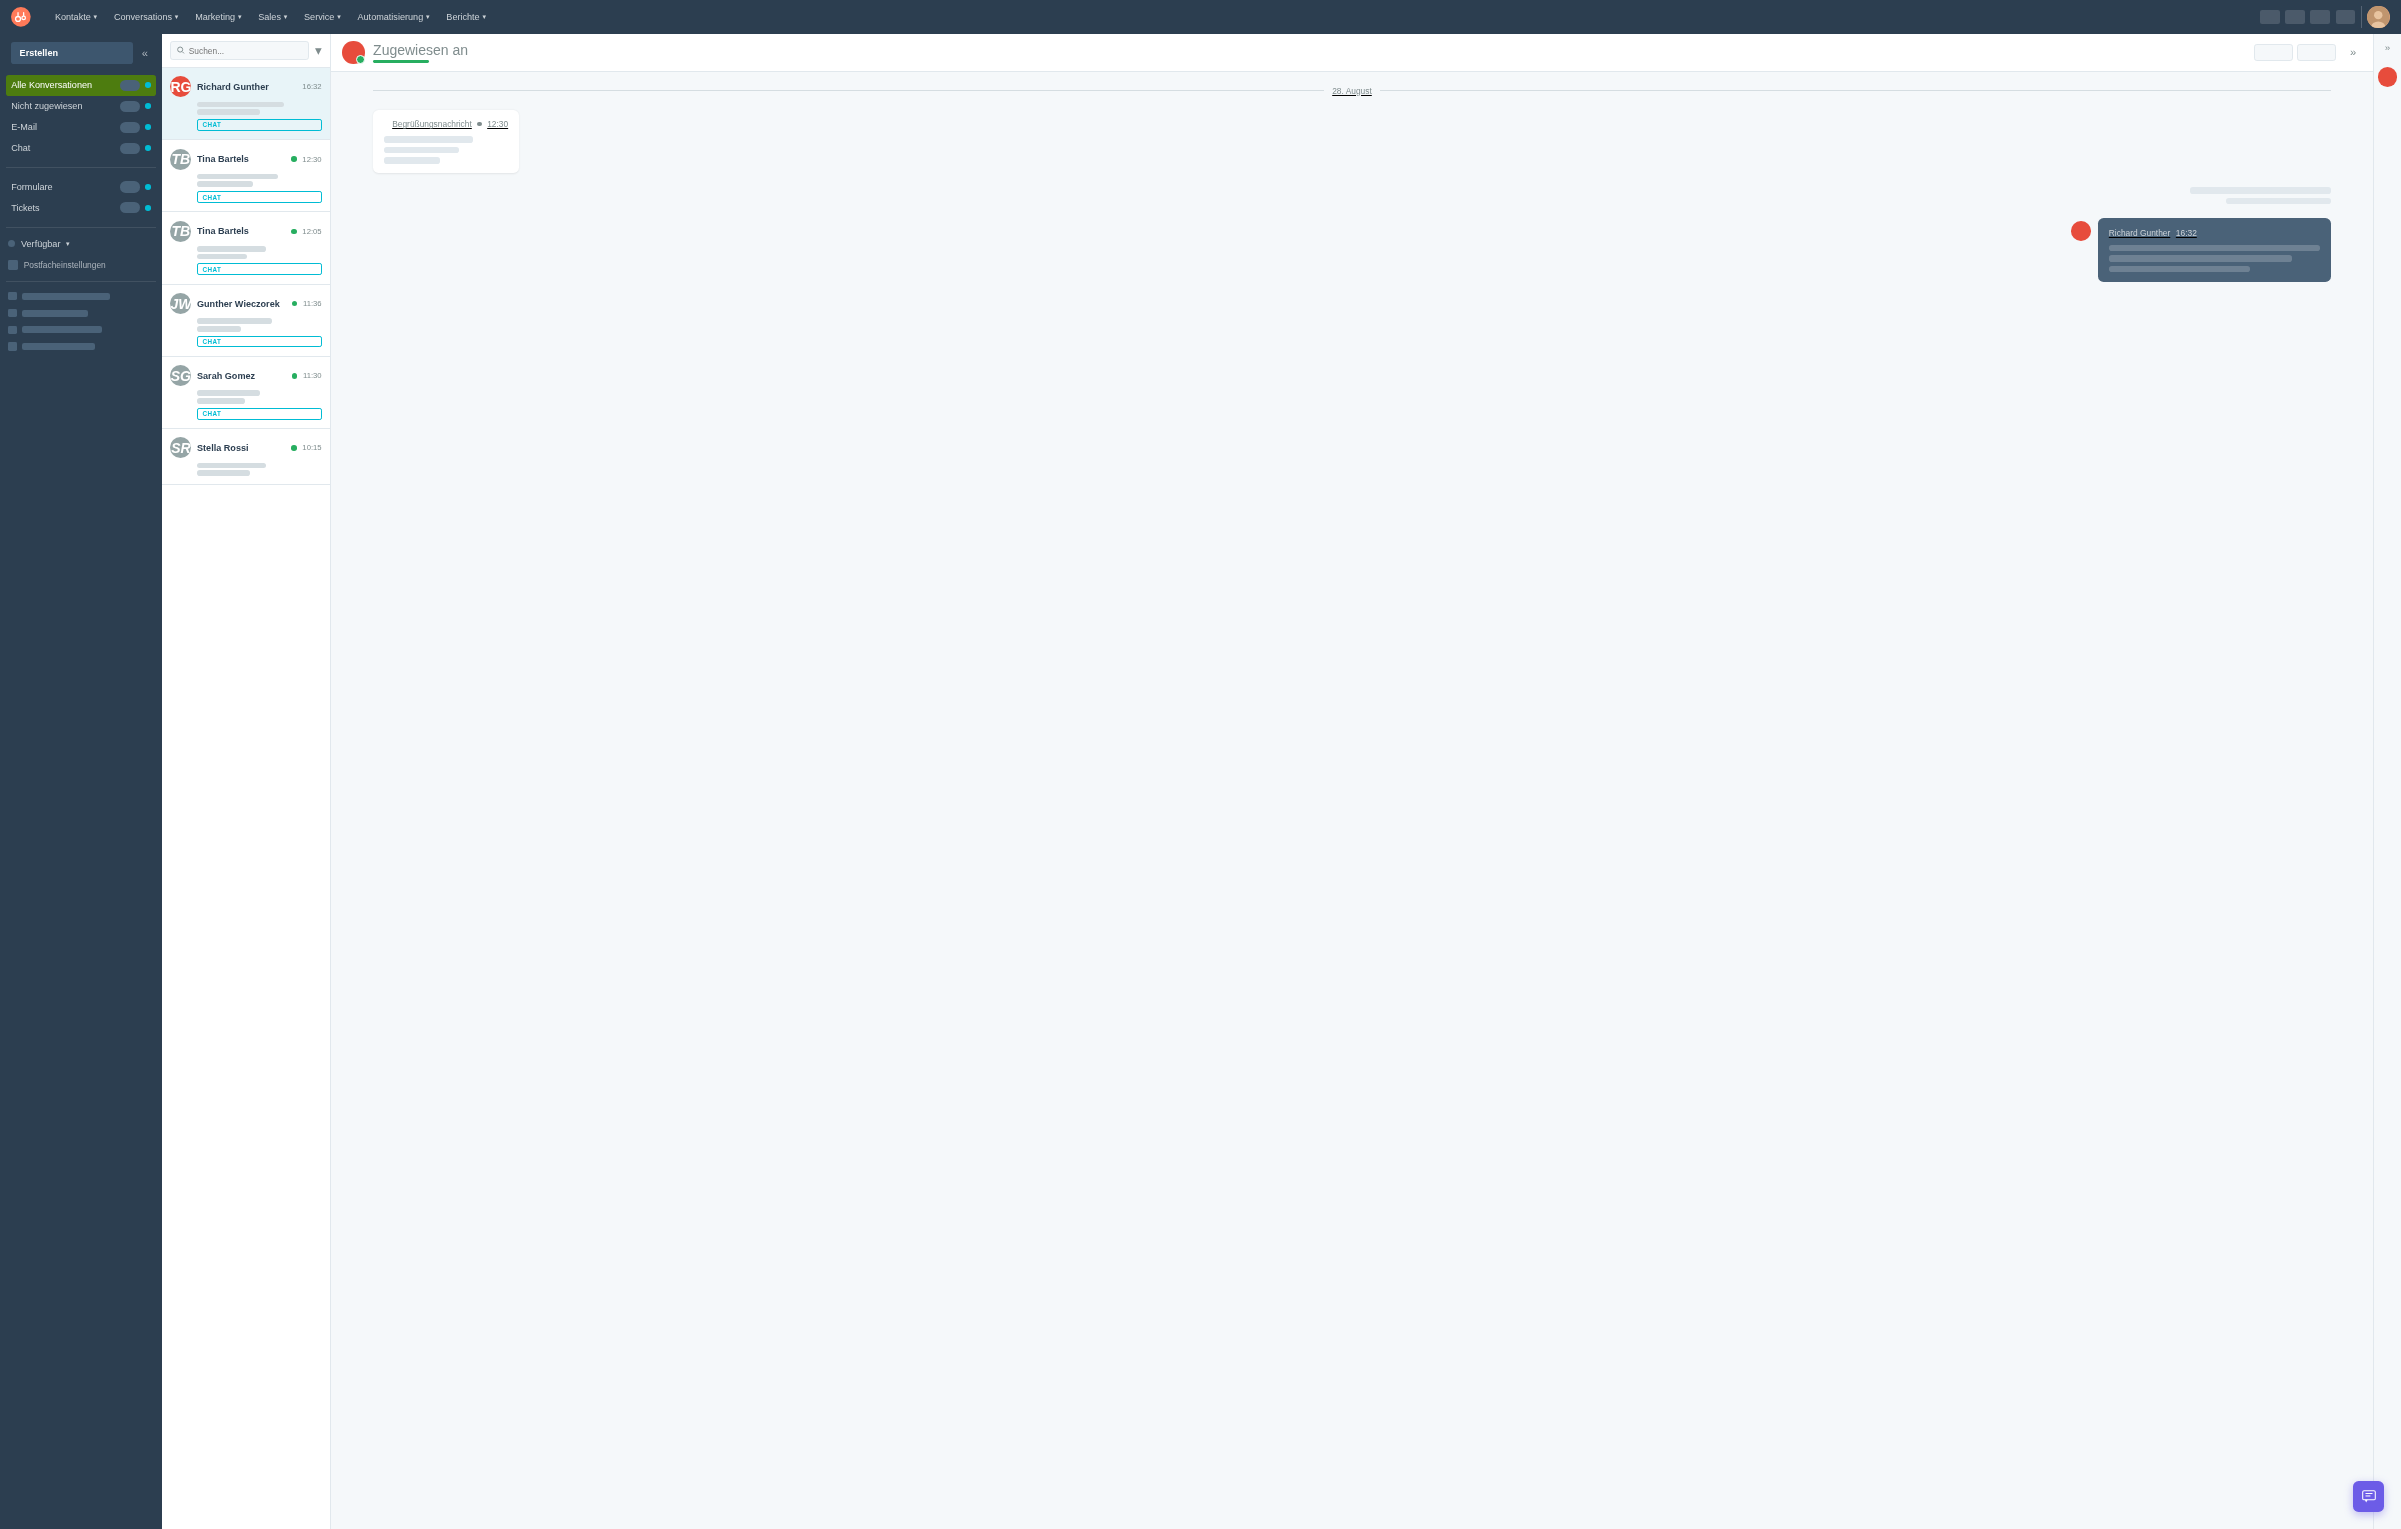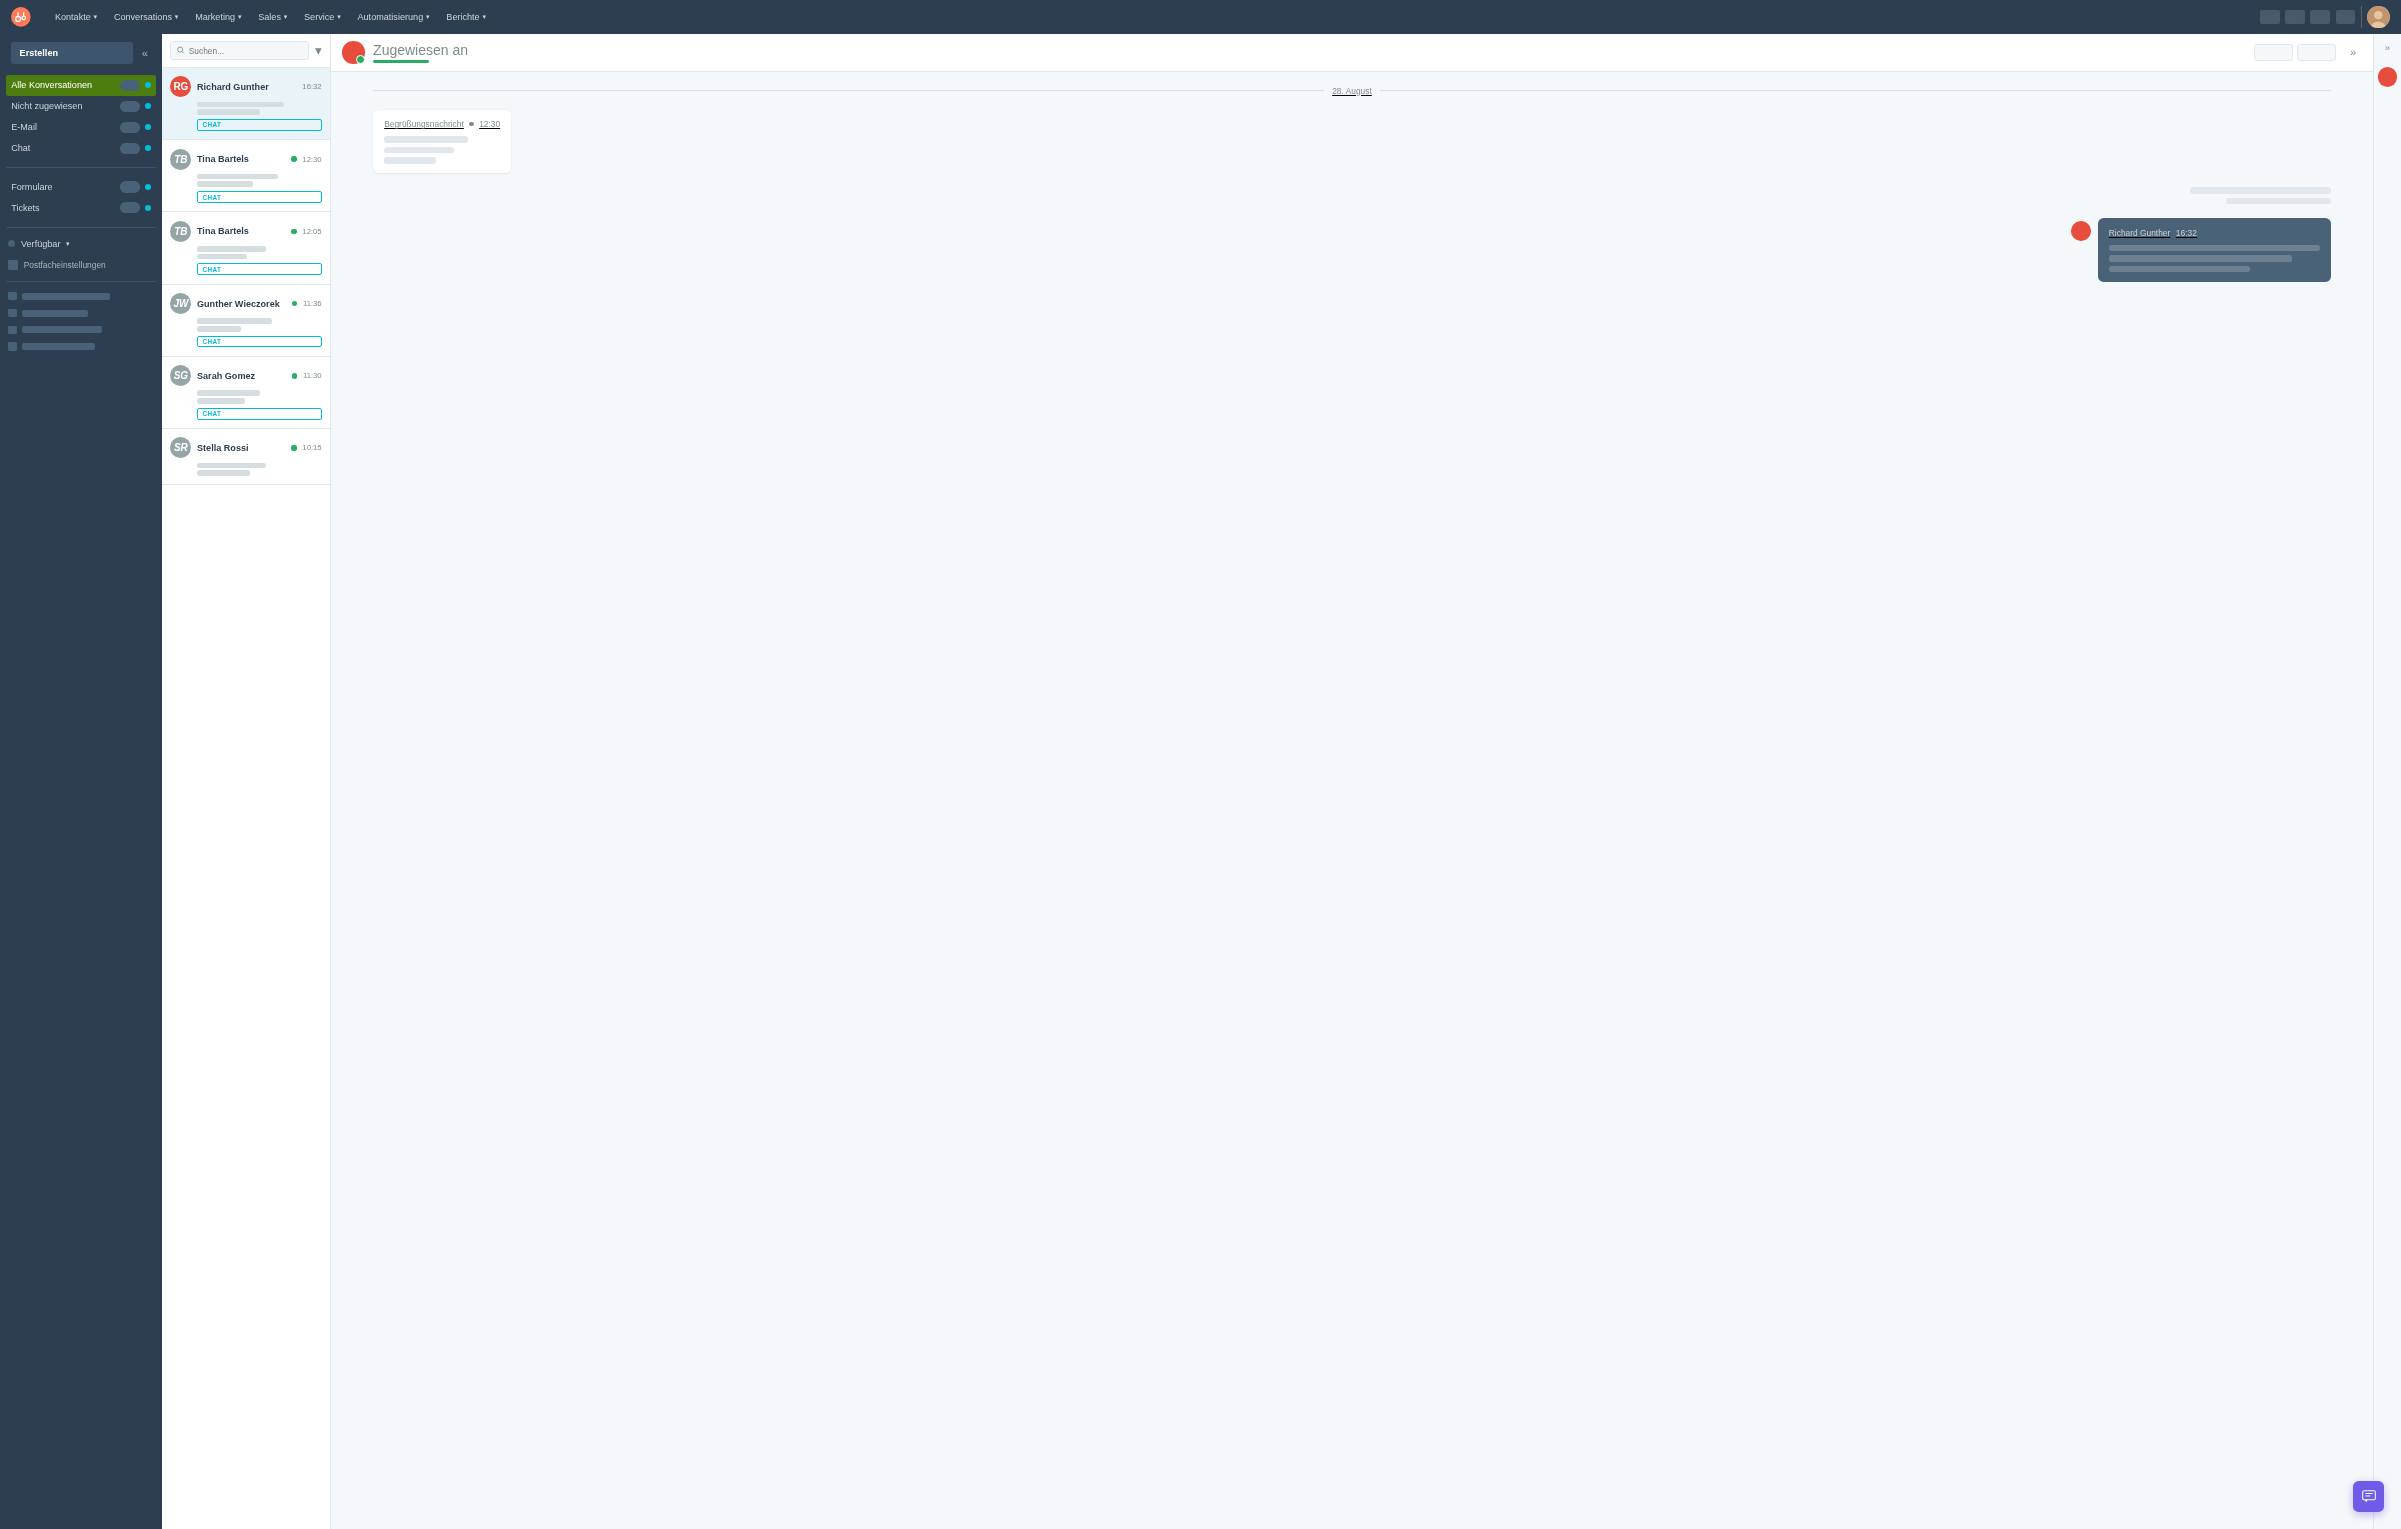--- a/index.html
+++ b/index.html
@@ -253,21 +253,21 @@
       gap: 5.6px;
     }
     .conv-avatar {
       width: 21px;
       height: 21px;
       border-radius: 50%;
       flex-shrink: 0;
       display: flex;
       align-items: center;
       justify-content: center;
-      font-size: 10px;
+      font-size: 14px;
       font-weight: 600;
       color: white;
     }
     .conv-avatar.active-user { background: #e74c3c; }
     .conv-avatar.gray { background: #95a5a6; font-style: italic; }
     .conv-name {
       flex: 1;
       font-size: 9.1px;
       font-weight: 600;
       color: #2c3e50;
@@ -442,20 +442,21 @@
       box-shadow: 0 0.7px 2.1px rgba(0,0,0,0.08);
     }
     .msg-card-header {
       display: flex;
       align-items: center;
       gap: 5.6px;
       margin-bottom: 7px;
       font-size: 8.4px;
       color: #7f8c8d;
       font-weight: 500;
+      margin-left: 8px;
     }
     .msg-dot { width: 4.2px; height: 4.2px; border-radius: 50%; background: #7f8c8d; flex-shrink: 0; }
     .msg-lines {
       display: flex;
       flex-direction: column;
       gap: 4.2px;
     }
     .msg-line {
       height: 6.3px;
       border-radius: 2.8px;

